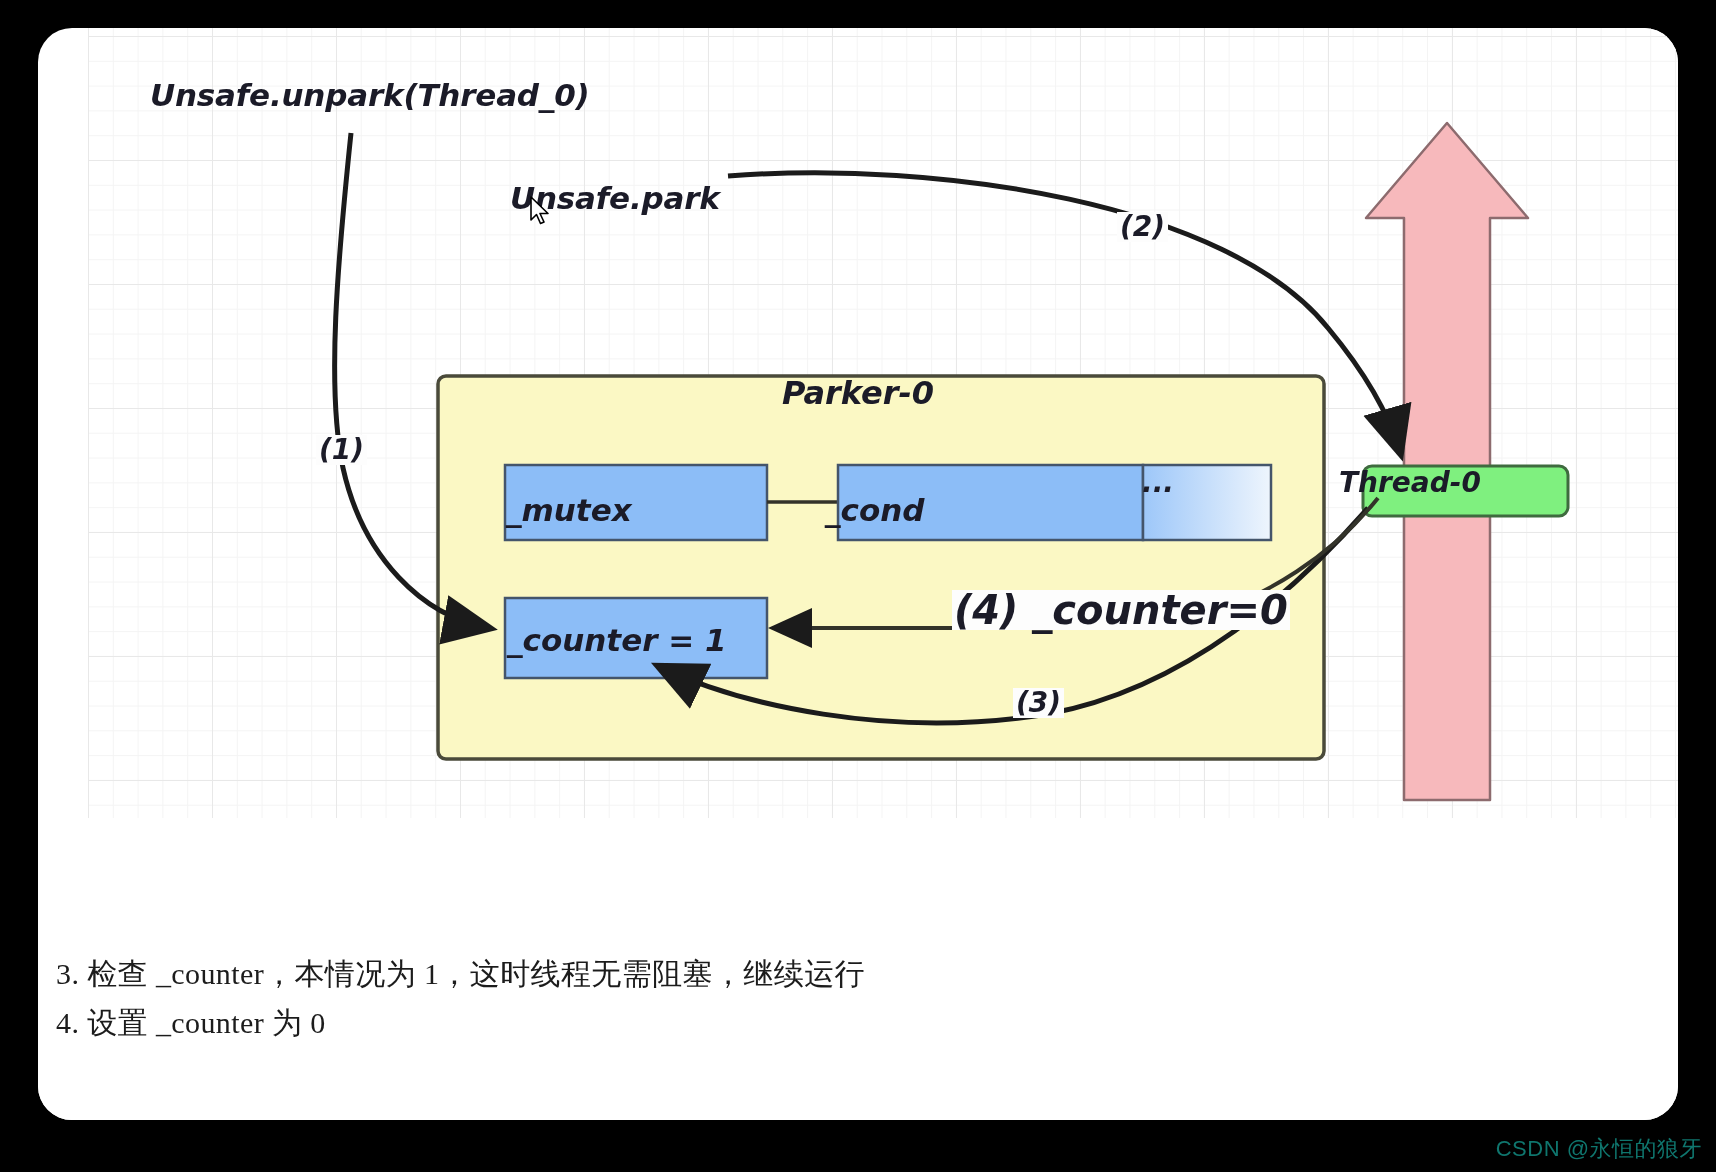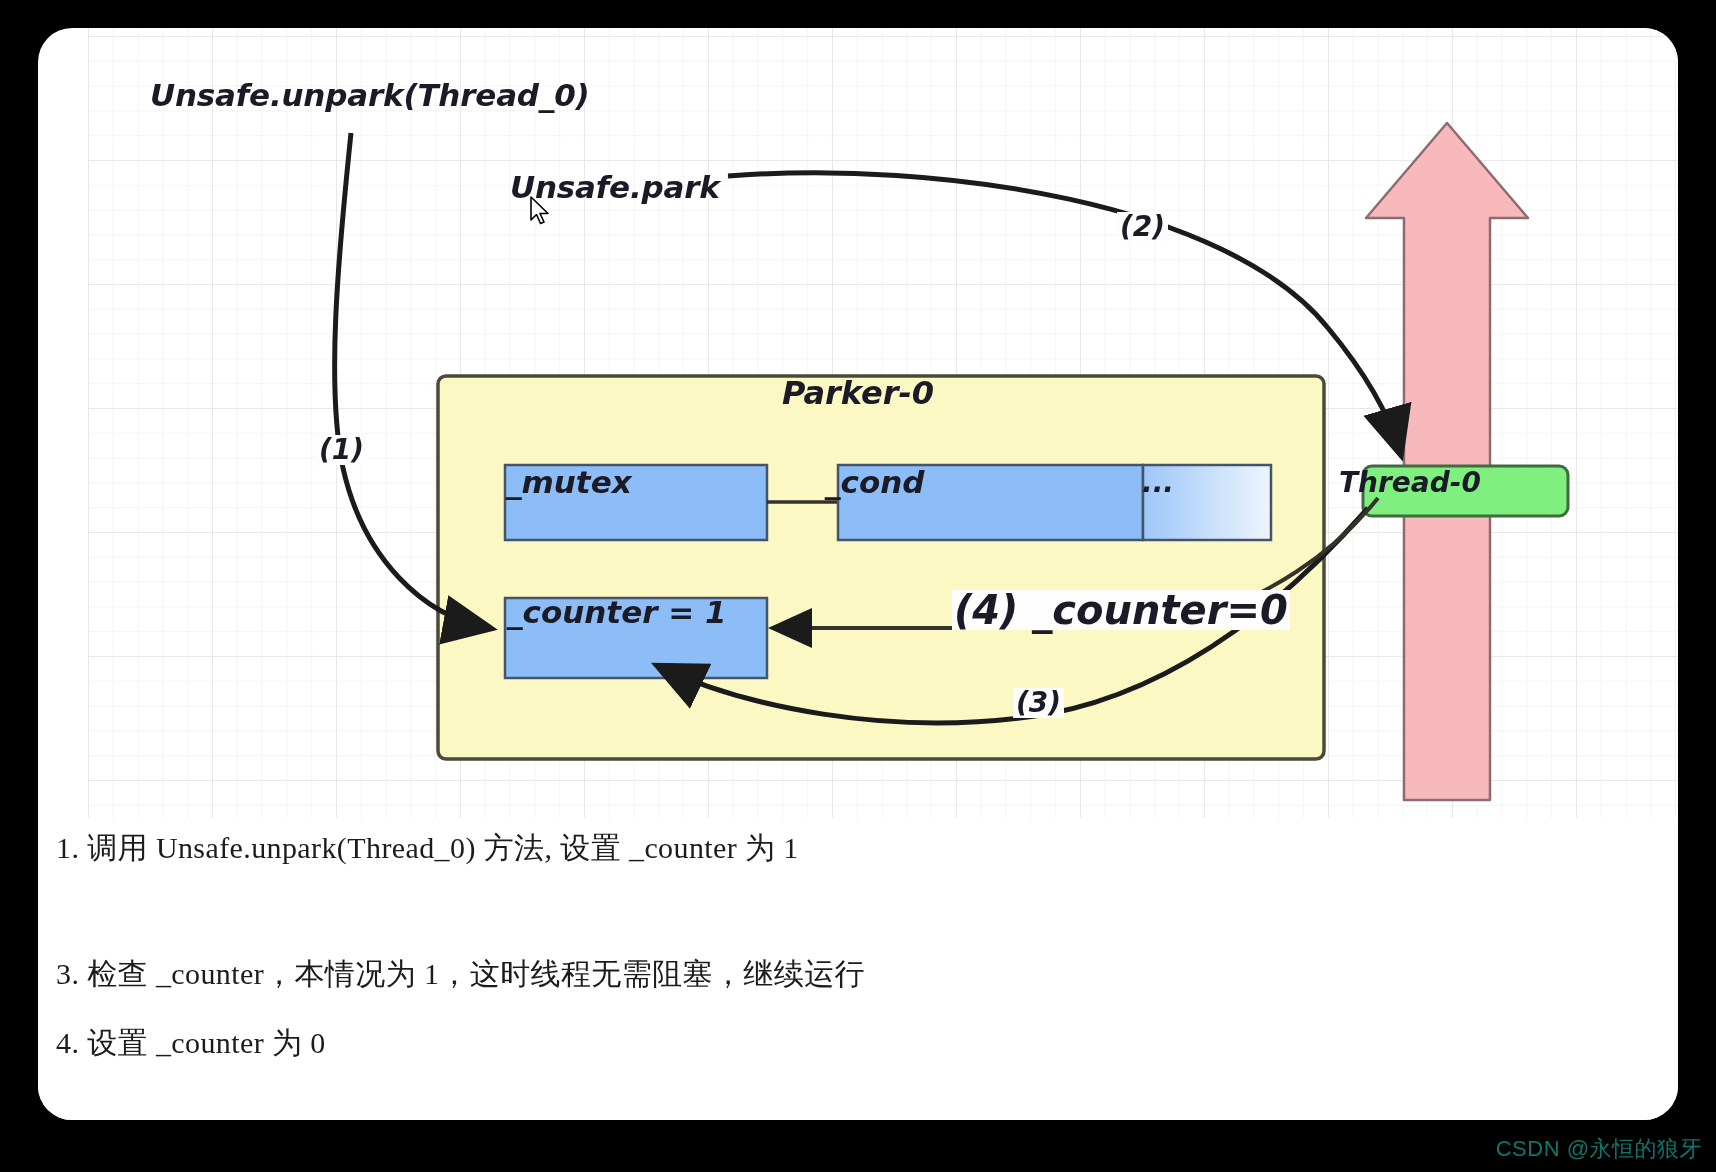--- a/index.html
+++ b/index.html
@@ -70,21 +70,21 @@
     position: absolute;
     font-family: "DejaVu Sans", sans-serif;
     font-weight: bold;
     font-style: italic;
     color: #1b1b28;
     white-space: nowrap;
     line-height: 1;
   }
   .lbl-title     { font-size: 31px; letter-spacing: -0.2px; }
   .lbl-step      { font-size: 28px; background: #fdfdfd; padding: 1px 3px; }
-  .lbl-boxtext   { font-size: 31px; }
+  .lbl-boxtext   { font-size: 31px; margin-top: 28px; }
   .lbl-parker    { font-size: 32px; }
   .lbl-thread    { font-size: 28px; }
   .lbl-dots      { font-size: 28px; }
   .lbl-step4     { font-size: 40px; background: #fdfdfd; padding: 0 2px; }
 
   
   #notes {
     position: absolute;
     left: 0px;
     top: 790px;
@@ -97,21 +97,21 @@
     left: 18px;
     font-family: "Liberation Serif", serif;
     font-size: 30px;
     color: #1c1c1c;
     white-space: nowrap;
     letter-spacing: 0.4px;
   }
   #note0 { top: 10px; }
   #note1 { top: 73px; }
   #note2 { top: 136px; }
-  #note3 { top: 205px; text-align: right; }
+  #note3 { top: 185px; text-align: right; }
 
   
   #watermark {
     position: absolute;
     right: 14px;
     bottom: 8px;
     font-family: "Liberation Sans", sans-serif;
     font-size: 22px;
     color: #0f766e;
     letter-spacing: 0.5px;
@@ -182,21 +182,21 @@
         <path d="M690,148 C900,132 1190,175 1290,300 C1340,360 1355,400 1362,424" fill="none" stroke="#1b1b1b" stroke-width="5" marker-end="url(#ah)"></path>
 
         <path d="M1330,480 C1260,560 1150,660 1010,686 C850,712 700,676 622,639" fill="none" stroke="#1b1b1b" stroke-width="5" marker-end="url(#ah)"></path>
 
         <path d="M1340,470 C1300,520 1230,575 1140,593 L960,600" fill="none" stroke="#33332a" stroke-width="4"></path>
         <line x1="960" y1="600" x2="738" y2="600" stroke="#33332a" stroke-width="4" marker-end="url(#ah)"></line>
       </svg>
 
       <div class="lbl lbl-title" style="left:112px; top:52px;">Unsafe.unpark(Thread_0)</div>
 
-      <div class="lbl lbl-title" style="left:472px; top:144px;text-align:center;">Unsafe.park</div>
+      <div class="lbl lbl-title" style="left:472px; top:155px;text-align:center;">Unsafe.park</div>
 
       <div class="lbl lbl-parker" style="left:744px; top:349px;">Parker-0</div>
 
       <div class="lbl lbl-boxtext" style="left:468px; top:439px;">_mutex</div>
 
       <div class="lbl lbl-boxtext" style="left:787px; top:439px;">_cond</div>
 
       <div class="lbl lbl-dots" style="left:1104px; top:441px;">...</div>
 
       <div class="lbl lbl-boxtext" style="left:469px; top:569px;">_counter = 1</div>
@@ -210,20 +210,19 @@
       <div class="lbl lbl-step" style="left:975px; top:660px;">(3)</div>
 
       <div class="lbl lbl-step4" style="left:914px; top:562px;">(4) _counter=0</div>
 
       <svg id="cursor" viewBox="0 0 22 30" xmlns="http://www.w3.org/2000/svg">
         <path d="M1,1 L1,24 L6.5,18.5 L10.5,27.5 L14,26 L10,17.5 L18,17.5 Z" fill="#ffffff" stroke="#000000" stroke-width="1.6" stroke-linejoin="round"></path>
       </svg>
     </div>
 
     <div id="notes">
-      <div class="note" id="note0">1. 调用 Unsafe.unpark(Thread_0) 方法, 设置 _counter 为 1</div>
       <div class="note" id="note2">3. 检查 _counter，本情况为 1，这时线程无需阻塞，继续运行</div>
       <div class="note" id="note3">4. 设置 _counter 为 0</div>
     </div>
   </div>
 
   <div id="watermark">CSDN @永恒的狼牙</div>
 </div>
 
 </body></html>

